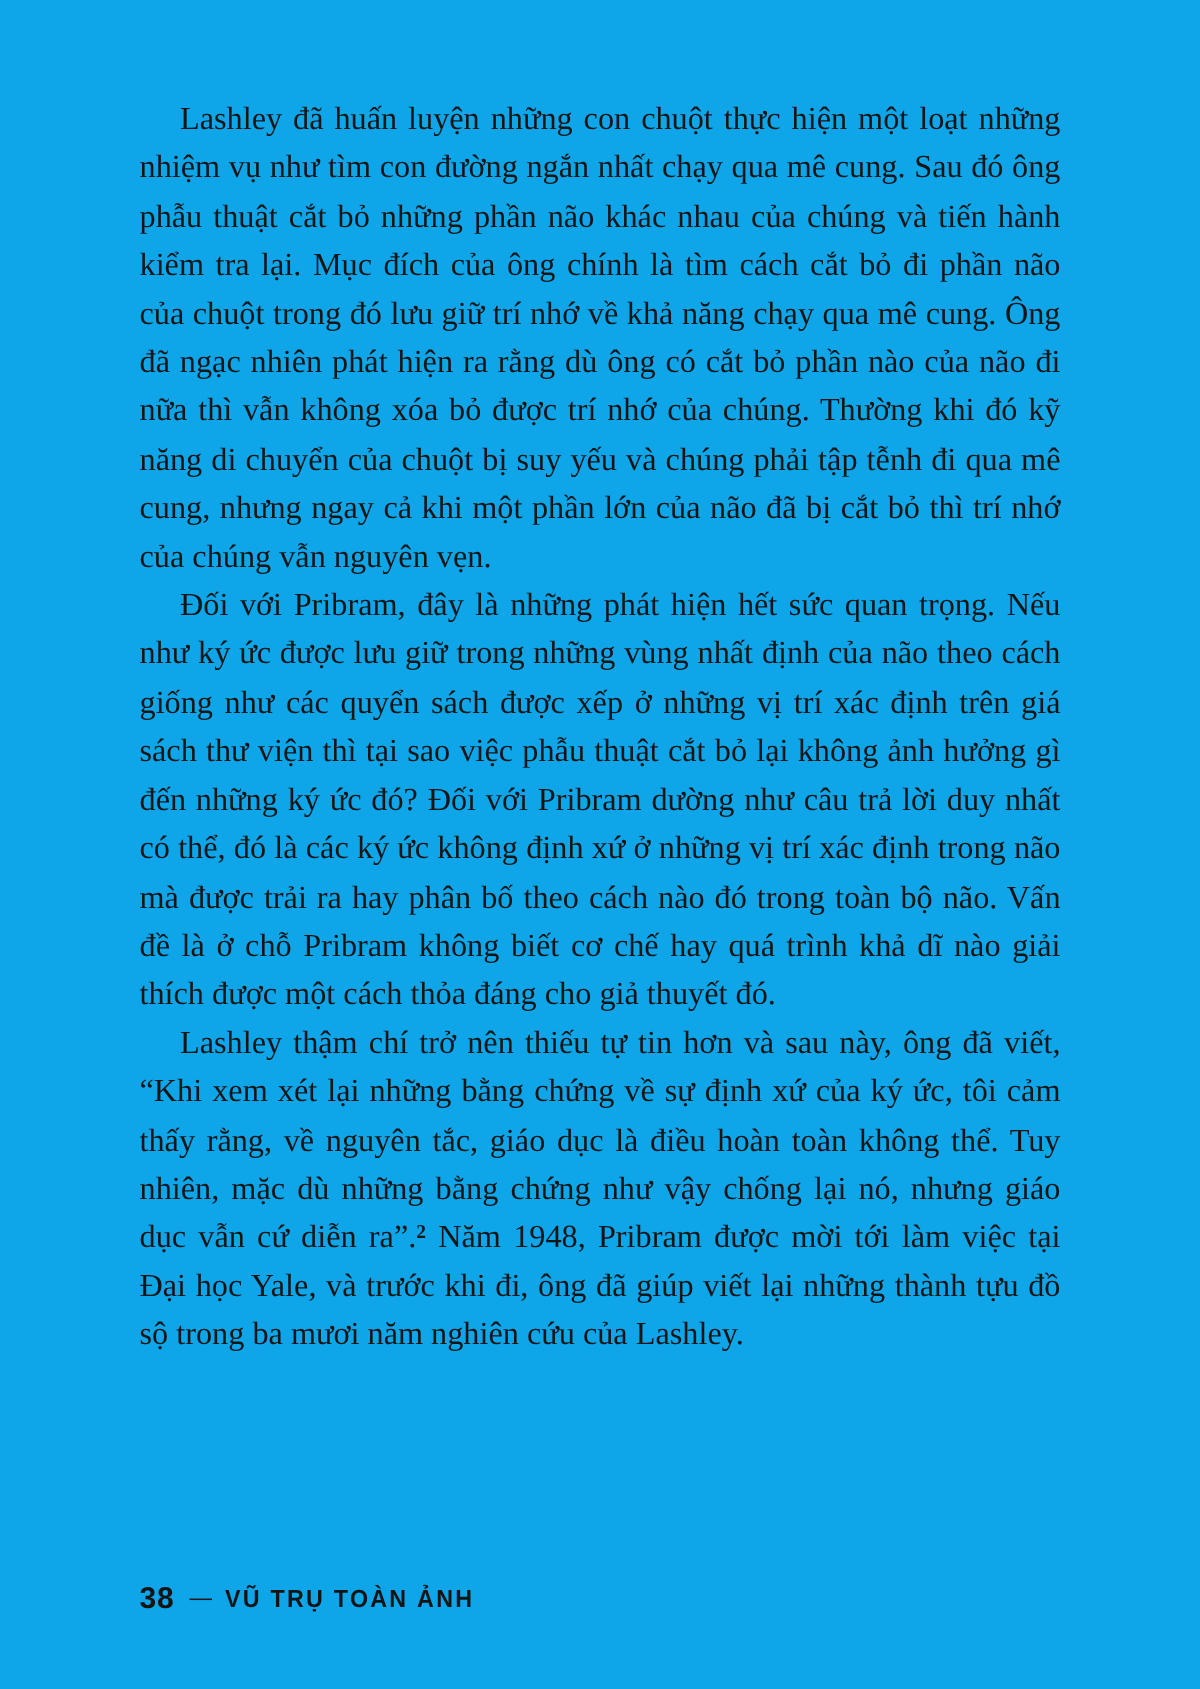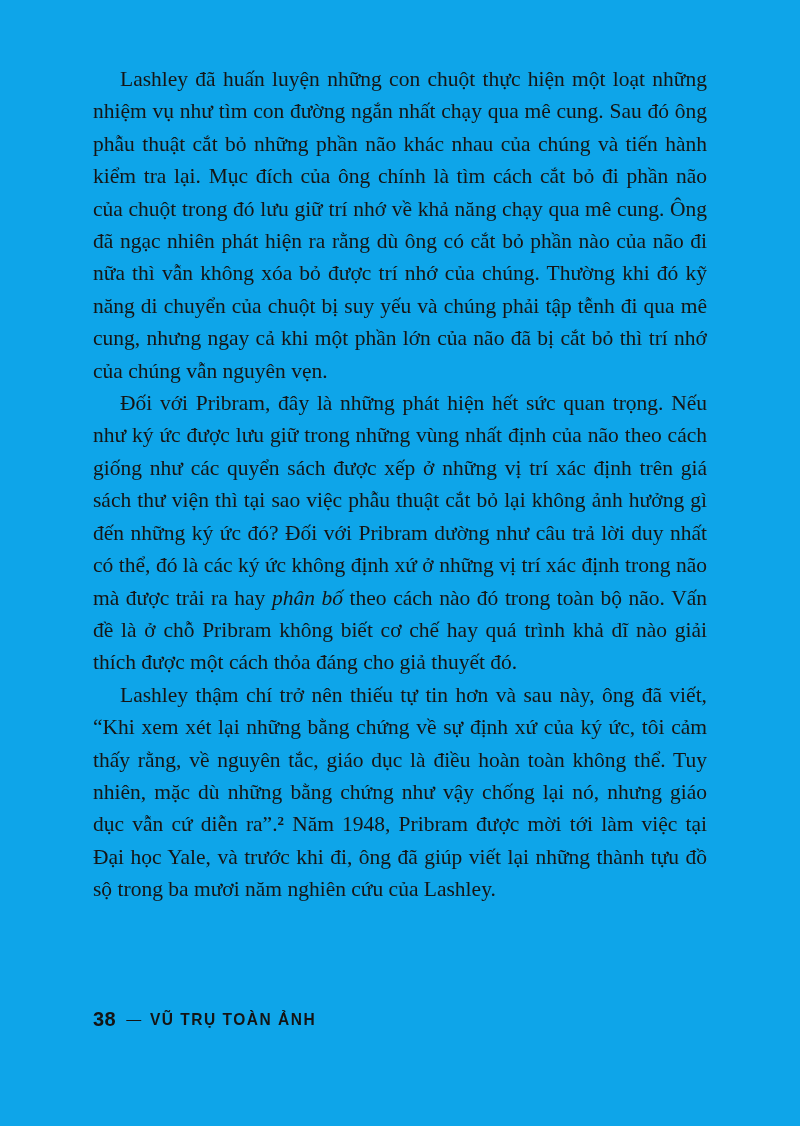--- a/index.html
+++ b/index.html
@@ -26,32 +26,31 @@
     line-height: 32.4px;
     text-align: justify;
     text-justify: inter-word;
   }
   .text-block p {
     margin: 0;
     padding: 0;
     text-indent: 27px;
   }
   .em {
-    font-style: italic;
   }
   sup.fnote {
     font-weight: 700;
     font-size: 13px;
     line-height: 0;
     vertical-align: 6px;
   }
   .footer {
     position: absolute;
     left: 93px;
-    top: 1008px;
+    top: 1055px;
     display: flex;
     align-items: center;
     font-family: "Liberation Sans", "DejaVu Sans", sans-serif;
     font-weight: 700;
     color: #141414;
     white-space: nowrap;
   }
   .footer .page-num {
     font-size: 20px;
     letter-spacing: 0.5px;

